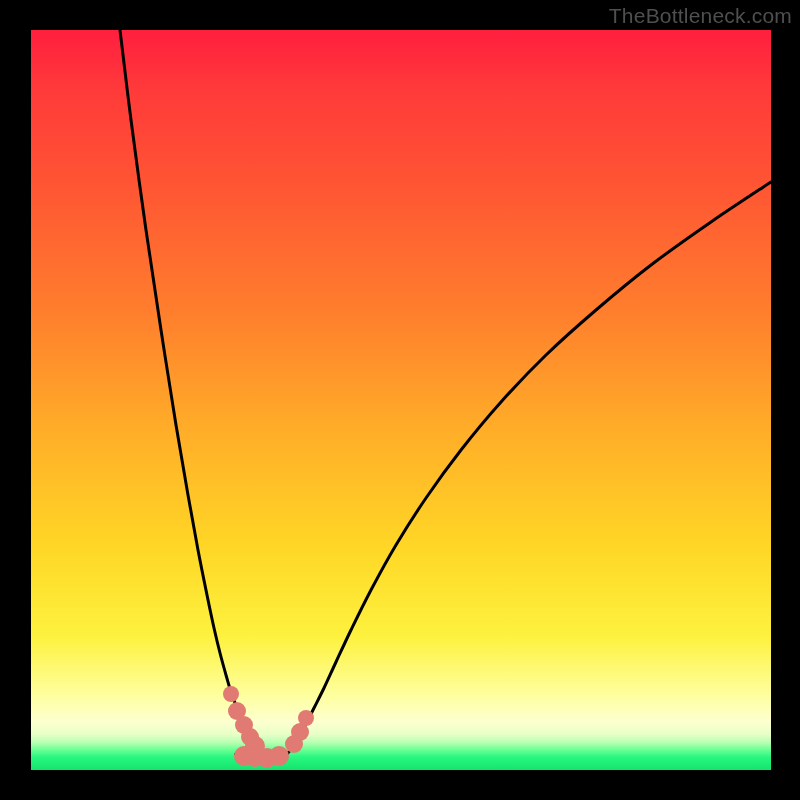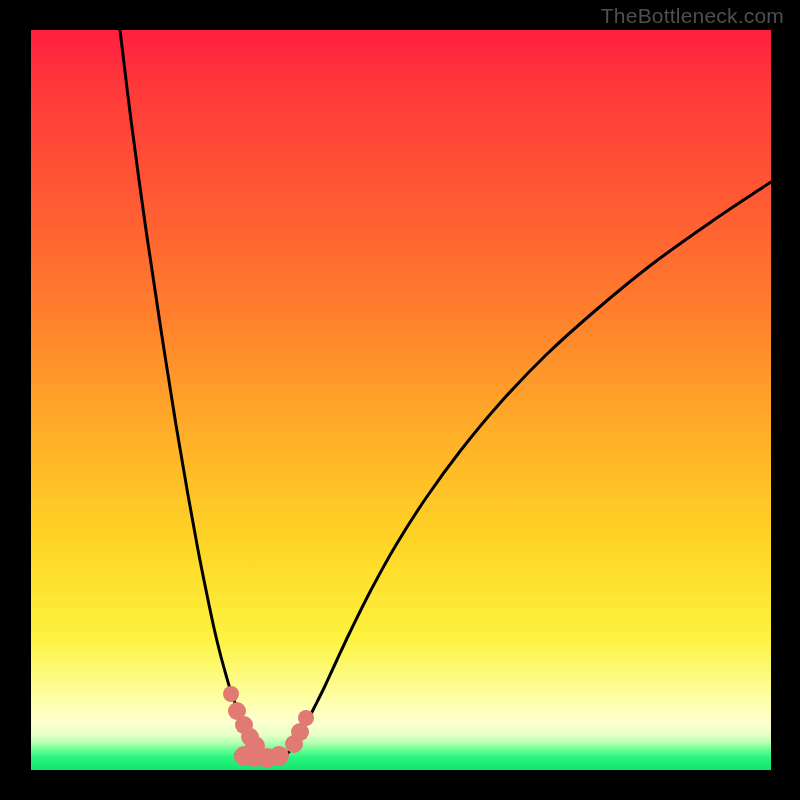--- a/index.html
+++ b/index.html
@@ -40,21 +40,21 @@
       #e7ffc7 95.2%,
       #b7ffb2 96.3%,
       #67ff93 97.3%,
       #27f67f 98.3%,
       #14e36d 100%
     );
   }
   .watermark {
     position: absolute;
     top: 4px;
-    right: 16px;
+    right: 8px;
     color: #4f4f4f;
     font-size: 21px;
     letter-spacing: 0.2px;
     font-weight: 400;
   }
   svg.curve {
     position: absolute;
     left: 0;
     top: 0;
     width: 740px;

